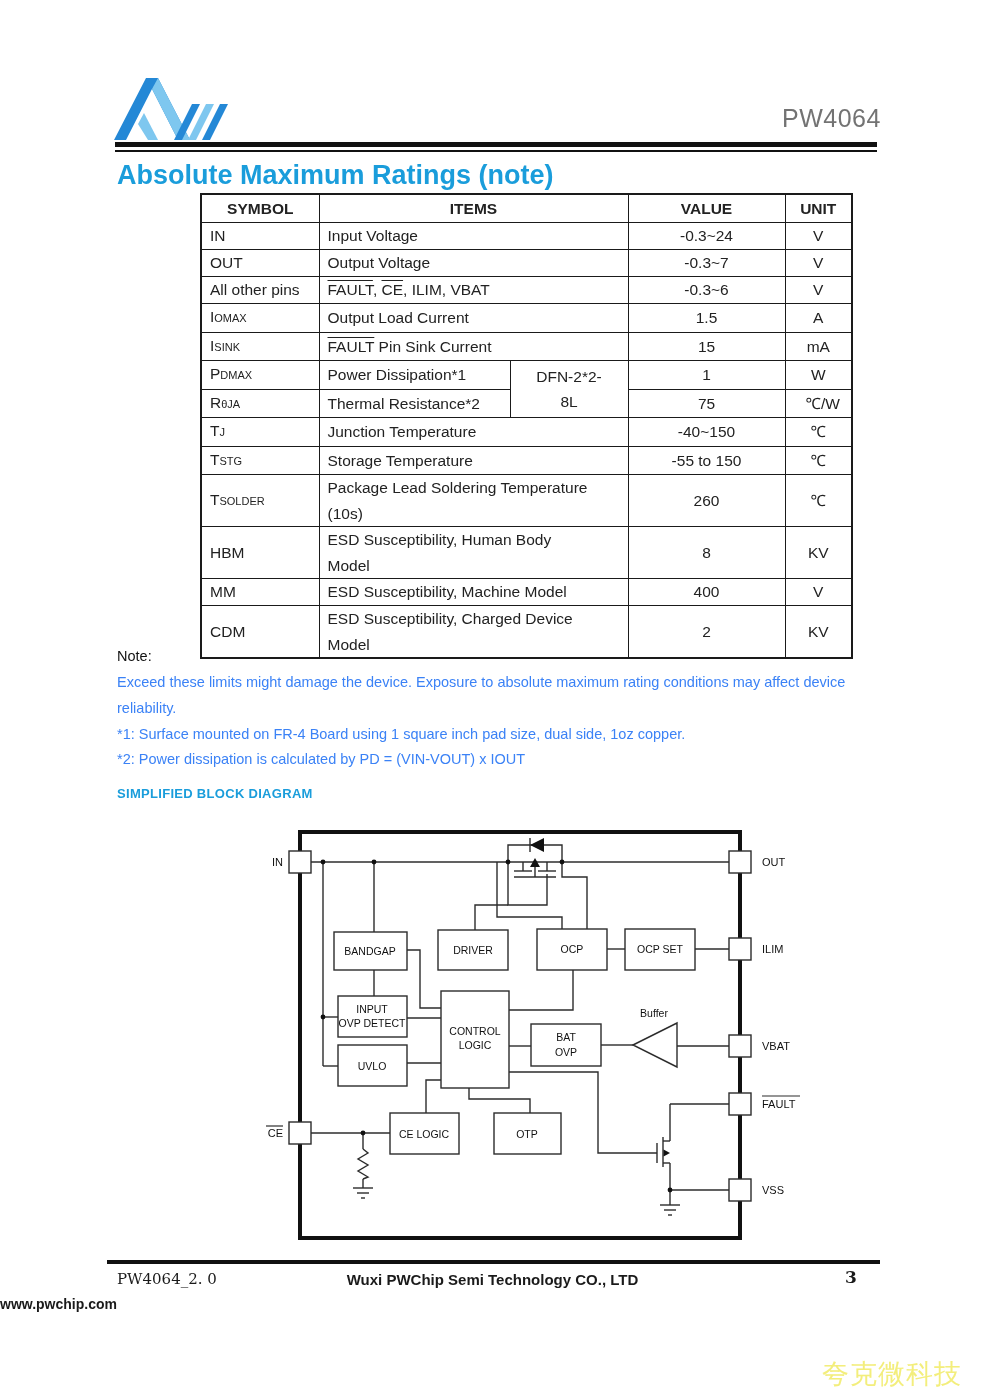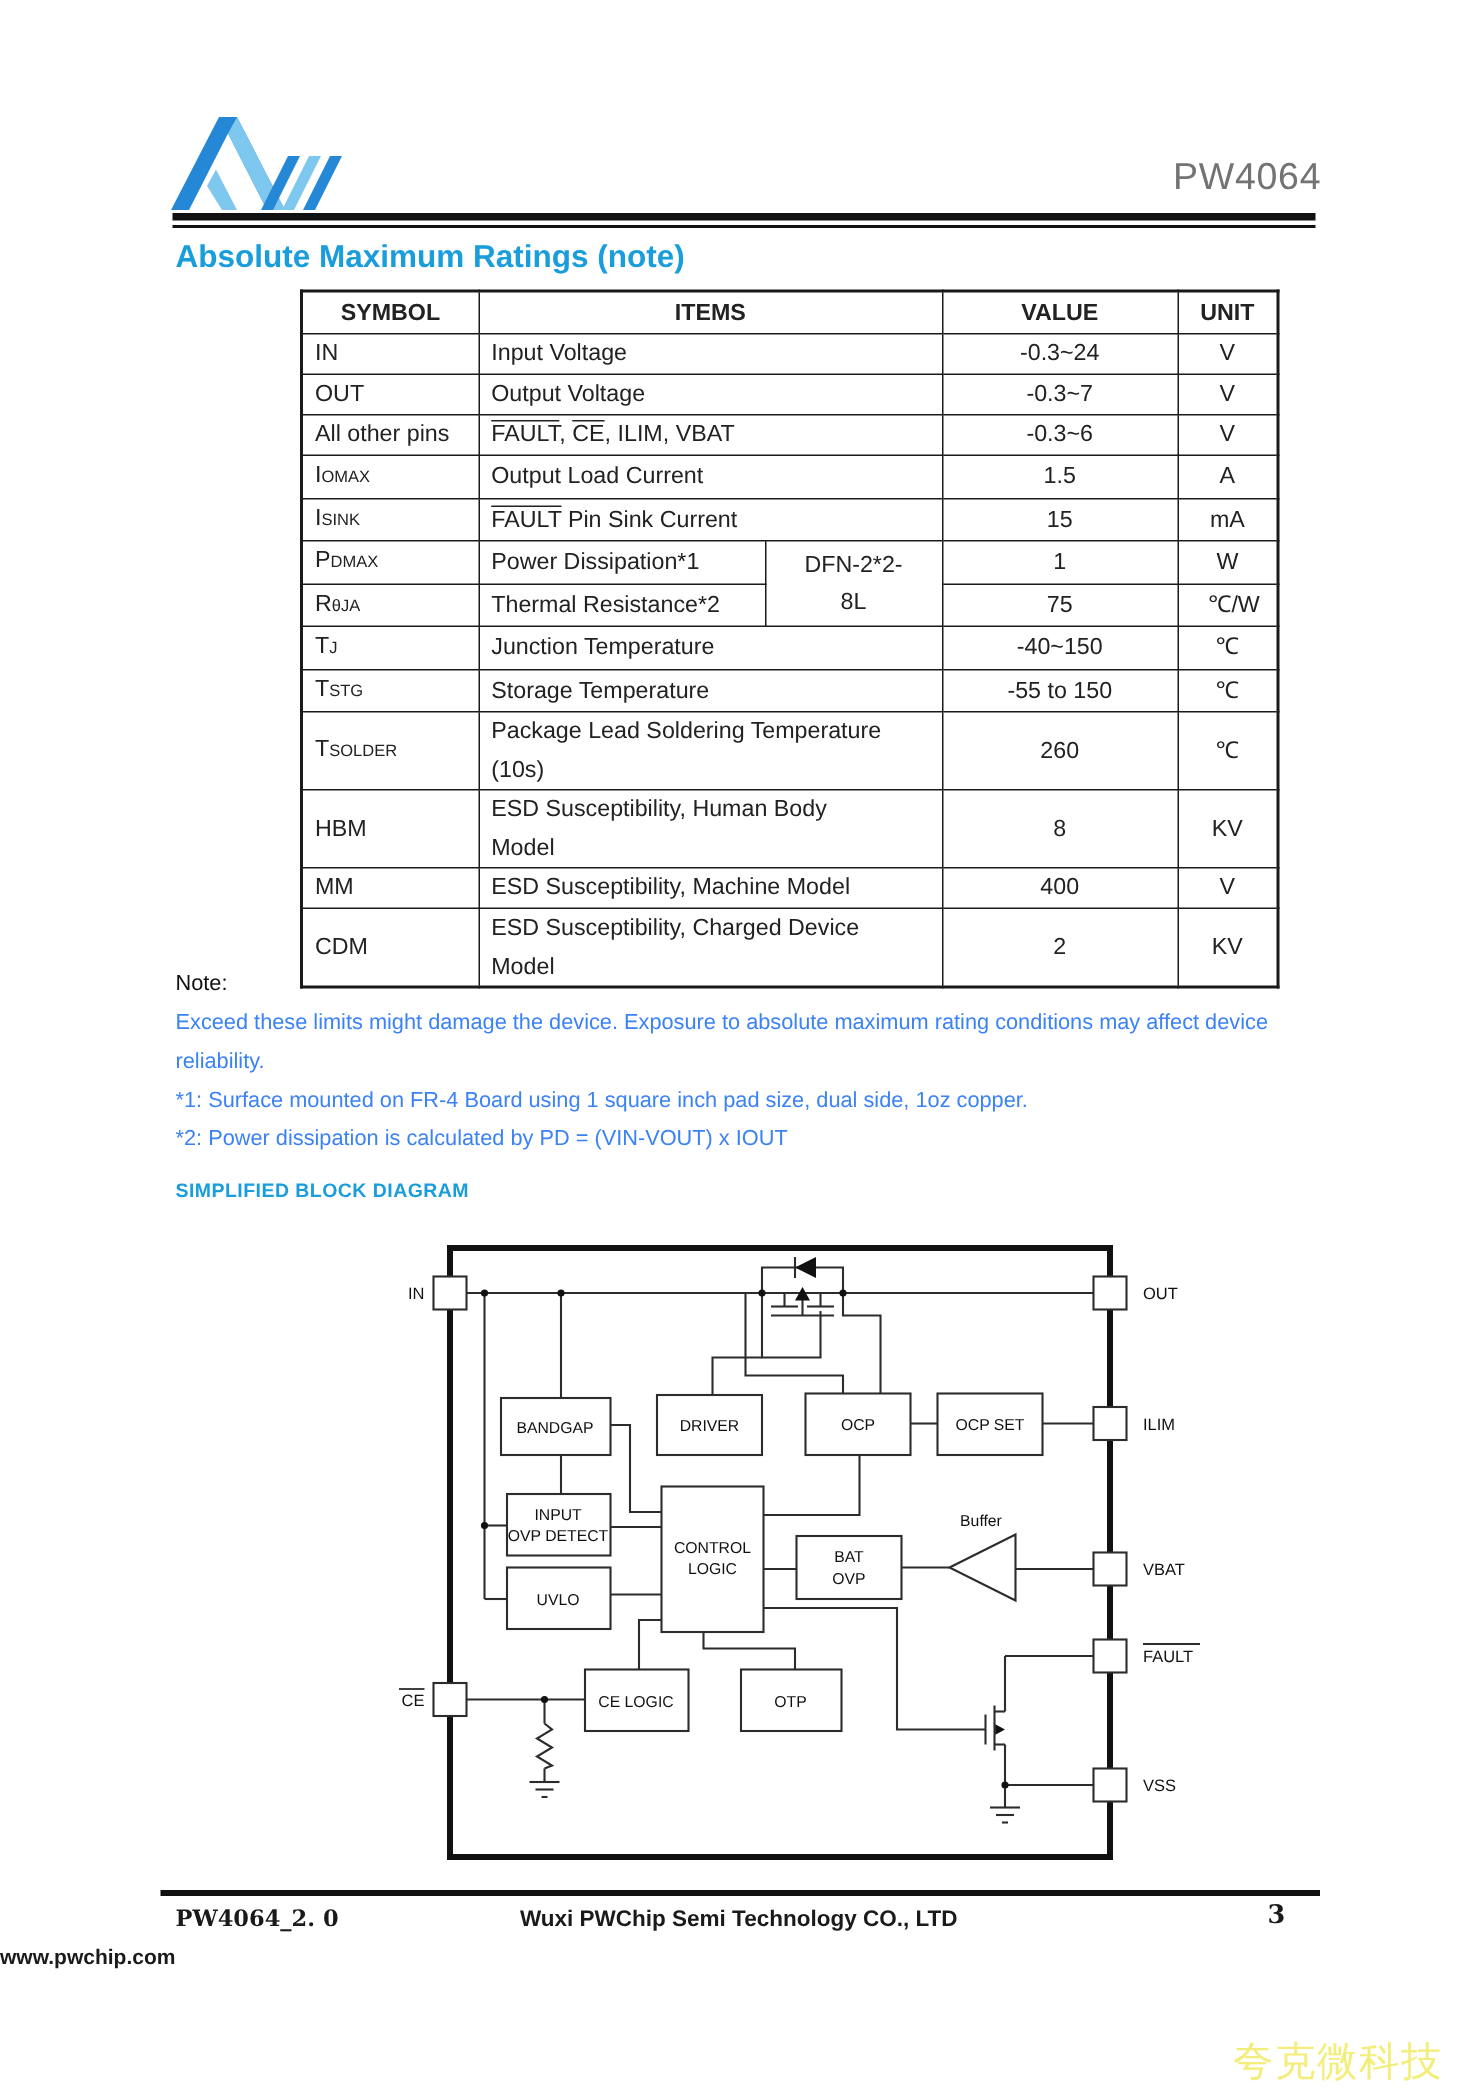--- a/index.html
+++ b/index.html
@@ -5,37 +5,37 @@
   html,body{margin:0;padding:0;background:#fff;}
   .page{position:relative;width:985px;height:1394px;background:#fff;overflow:hidden;
         font-family:"Liberation Sans",sans-serif;color:#1a1a1a;}
   .abs{position:absolute;}
   
   .partnum{left:782px;top:104px;font-size:25px;color:#737373;letter-spacing:0.5px;}
   .rule-thick{left:115px;top:142px;width:762px;height:5px;background:#111;}
   .rule-thin{left:115px;top:150px;width:762px;height:2px;background:#111;}
   
   .h-blue{color:#1a9ddb;font-weight:bold;}
-  .title1{left:117px;top:160px;font-size:21px;}
+  .title1{left:117px;top:160px;font-size:27px;}
   .title2{left:117px;top:786px;font-size:13px;letter-spacing:0.3px;}
   
   .ratings{left:162px;top:193px;}
   table{border-collapse:collapse;table-layout:fixed;width:651px;font-size:15.5px;color:#222;}
   th,td{border:1px solid #1a1a1a;padding:0 8px;vertical-align:middle;line-height:25.5px;white-space:pre-line;text-align:left;}
   th{text-align:center;font-weight:bold;height:27px;padding:0 2px;}
   td.c{text-align:center;padding:0 20px;}
   tr{height:27px;}
   .ov{text-decoration:overline;}
   .sc{font-size:11px;}
   
   .note{font-size:14.5px;color:#3b82f6;}
   .note.b{font-weight:normal;color:#111;}
   
   .f-rule{left:107px;top:1260px;width:773px;height:4px;background:#111;}
-  .f-doc{left:117px;top:1270px;font-family:"DejaVu Serif",serif;font-weight:bold;font-size:15px;}
+  .f-doc{left:117px;top:1270px;font-family:"DejaVu Serif",serif;font-weight:normal;font-size:15px;}
   .f-co{left:0;top:1271px;width:985px;text-align:center;font-weight:bold;font-size:15px;}
   .f-web{left:0;top:1296px;width:985px;font-weight:bold;font-size:14px;}
   .f-page{left:845px;top:1267px;font-family:"DejaVu Serif",serif;font-weight:bold;font-size:17px;}
   .wmark{left:822px;top:1356px;font-size:27px;color:#f3ee7c;letter-spacing:1px;}
   
   svg text{font-family:"Liberation Sans",sans-serif;fill:#111;}
   .blk-label{font-size:10.5px;}
   .pin-label{font-size:11px;}
 </style>
 </head>

